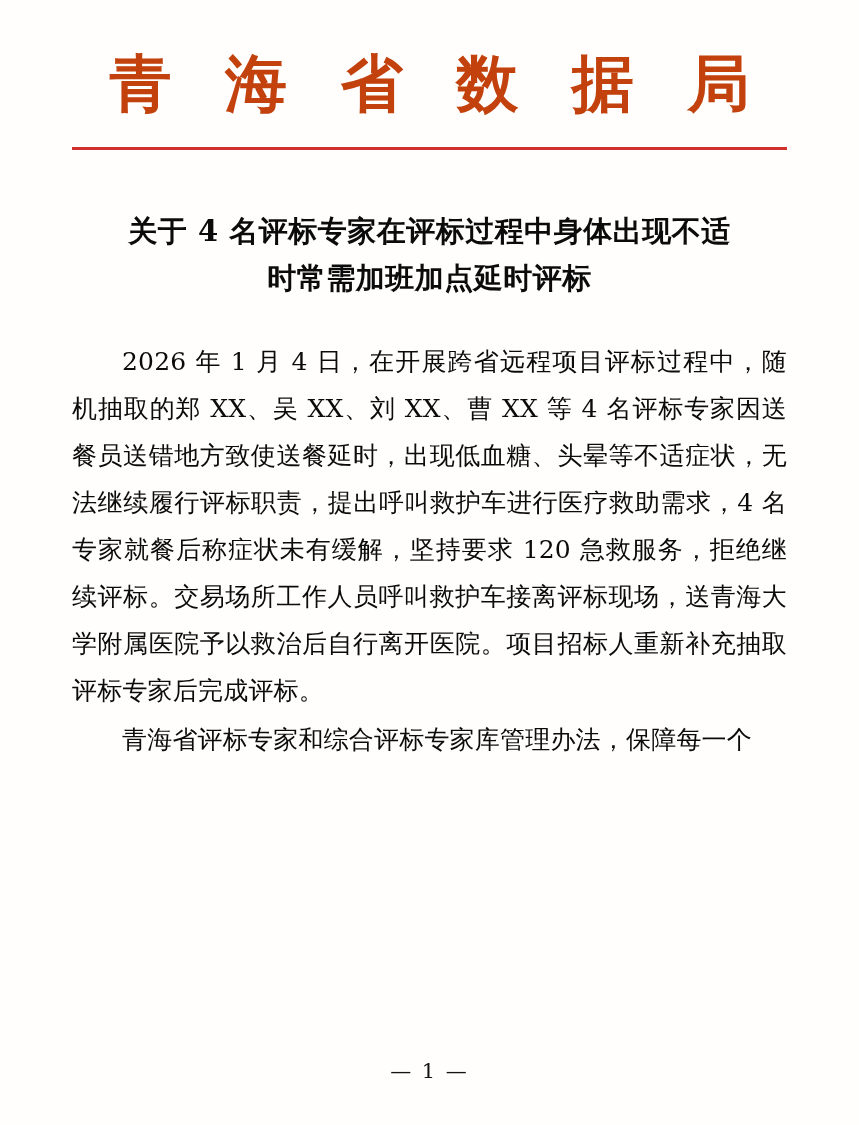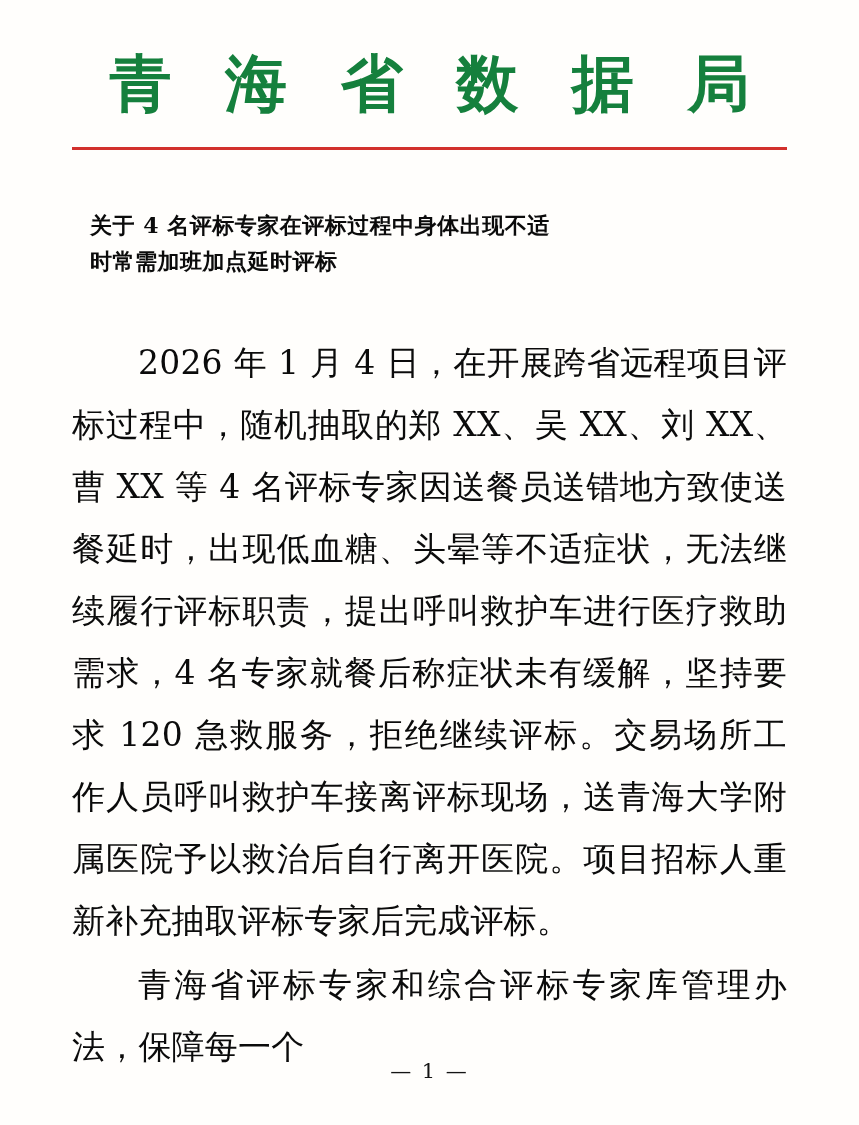--- a/index.html
+++ b/index.html
@@ -22,52 +22,52 @@
     padding: 0 72px;
     position: relative;
     background: #fffefc;
   }
   
   .letterhead {
     padding-top: 48px;
     text-align: center;
   }
   .letterhead-title {
-    color: #15803d;
+    color: #c2410c;
     font-family: "DejaVu Serif", "Liberation Serif", serif;
     font-weight: 700;
     font-size: 62px;
     letter-spacing: 16px;
     line-height: 1.15;
     text-indent: 16px;
     white-space: nowrap;
   }
   .letterhead-rule {
     margin-top: 28px;
     height: 3px;
     background: #d2302c;
     width: 100%;
   }
   
   .doc-title {
     margin-top: 58px;
-    text-align: left;
+    text-align: center;
     font-weight: 700;
-    font-size: 22px;
+    font-size: 29px;
     line-height: 1.62;
     letter-spacing: 0.5px;
     padding: 0 18px;
   }
   .doc-title .line {
     display: block;
   }
   
   .doc-body {
-    margin-top: 52px;
-    font-size: 33px;
+    margin-top: 36px;
+    font-size: 25px;
     line-height: 1.88;
     text-align: justify;
     text-justify: inter-ideograph;
     letter-spacing: 0.2px;
   }
   .doc-body p {
     margin: 0 0 2px 0;
     text-indent: 2em;
   }
   

